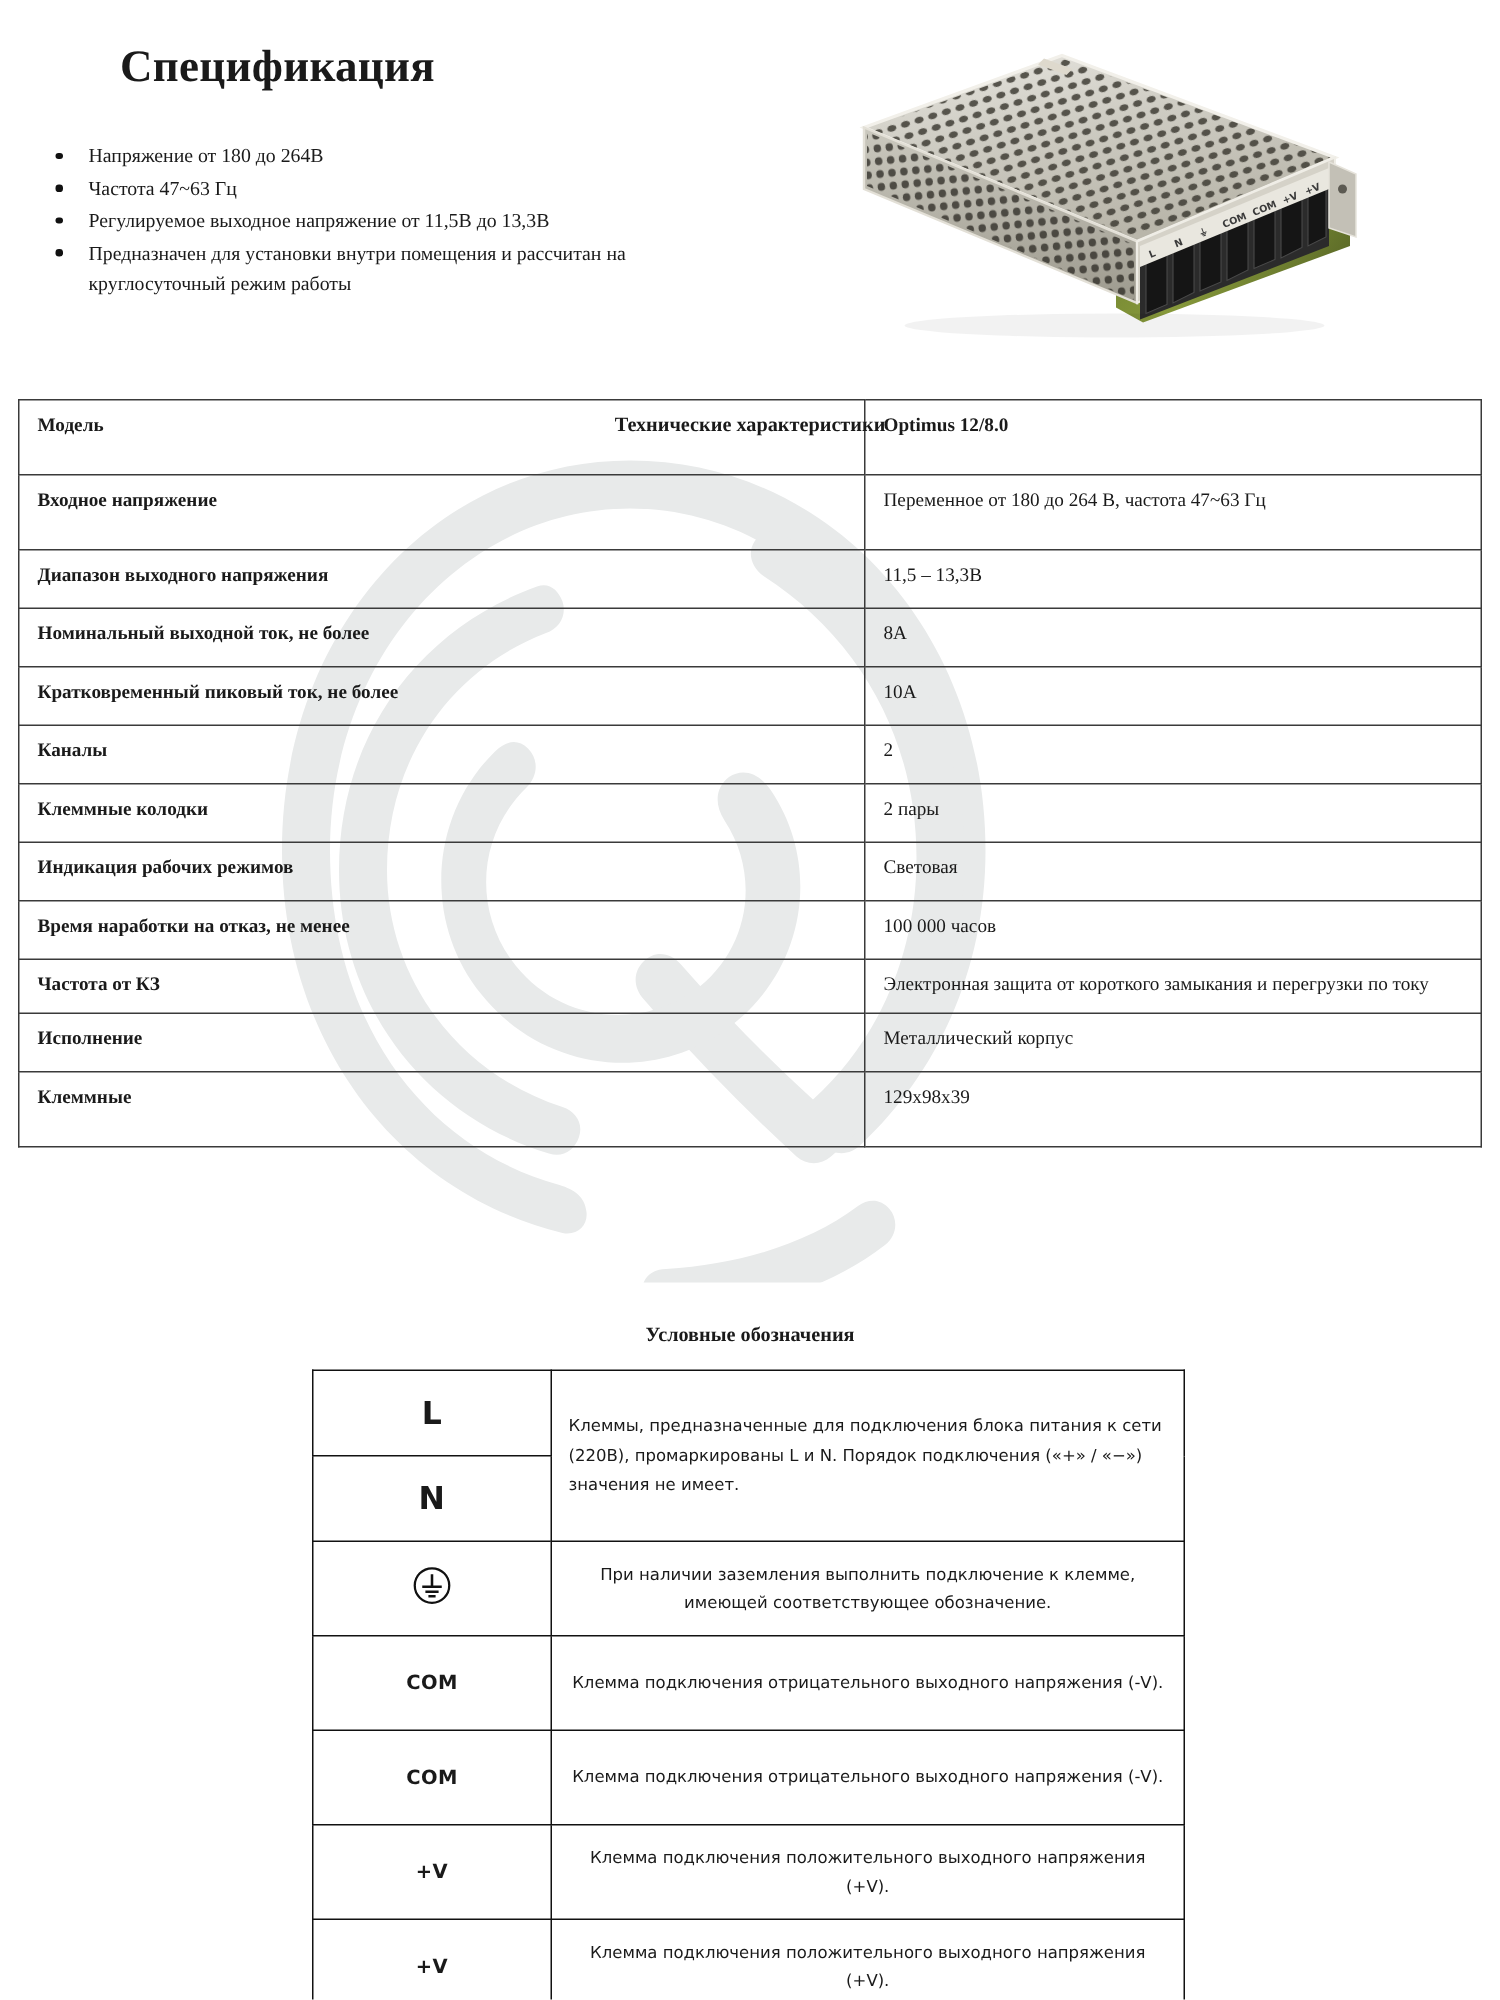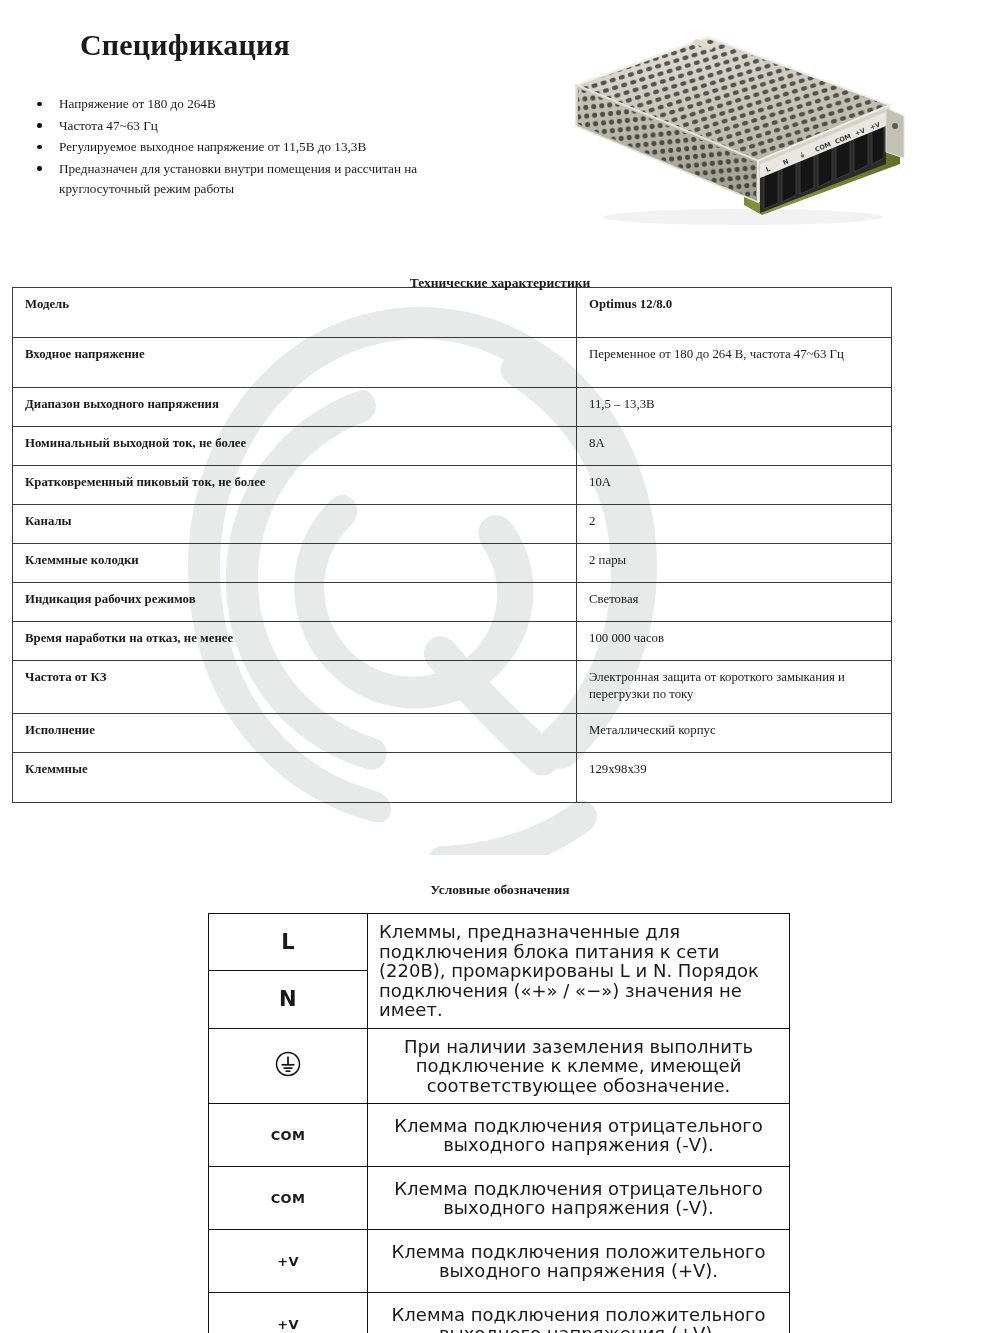--- a/index.html
+++ b/index.html
@@ -86,22 +86,22 @@
     font-weight: bold;
     z-index: 3;
   }
   #spec-heading { top: 247px; margin-top: 28px; }
   #legend-heading { top: 882px; }
 
   
   .spec-table {
     position: absolute;
     left: 12px;
-    top: 287px;
-    width: 880px;
+    top: 266px;
+    width: 976px;
     border-collapse: collapse;
     table-layout: fixed;
     z-index: 2;
     background: transparent;
   }
   .spec-table td {
     border: 1px solid #3a3a3a;
     padding: 8px 10px 10px 12px;
     vertical-align: top;
     font-size: 12.8px;
@@ -136,21 +136,21 @@
     width: 150px;
     text-align: center;
     font-weight: bold;
     font-size: 13px;
     padding: 9px 4px;
     letter-spacing: 0.3px;
   }
   .legend-table td.sym.big { font-size: 21px; }
   .legend-table td.desc {
     padding: 8px 11px;
-    font-size: 18px;
+    font-size: 11px;
     line-height: 19.5px;
     text-align: center;
   }
   .legend-table td.desc.leftfirst { text-align: left; }
   .ground-icon { display: inline-block; line-height: 0; }
   .ground-icon svg { display: block; }
 </style>
 </head>
 <body>
 

